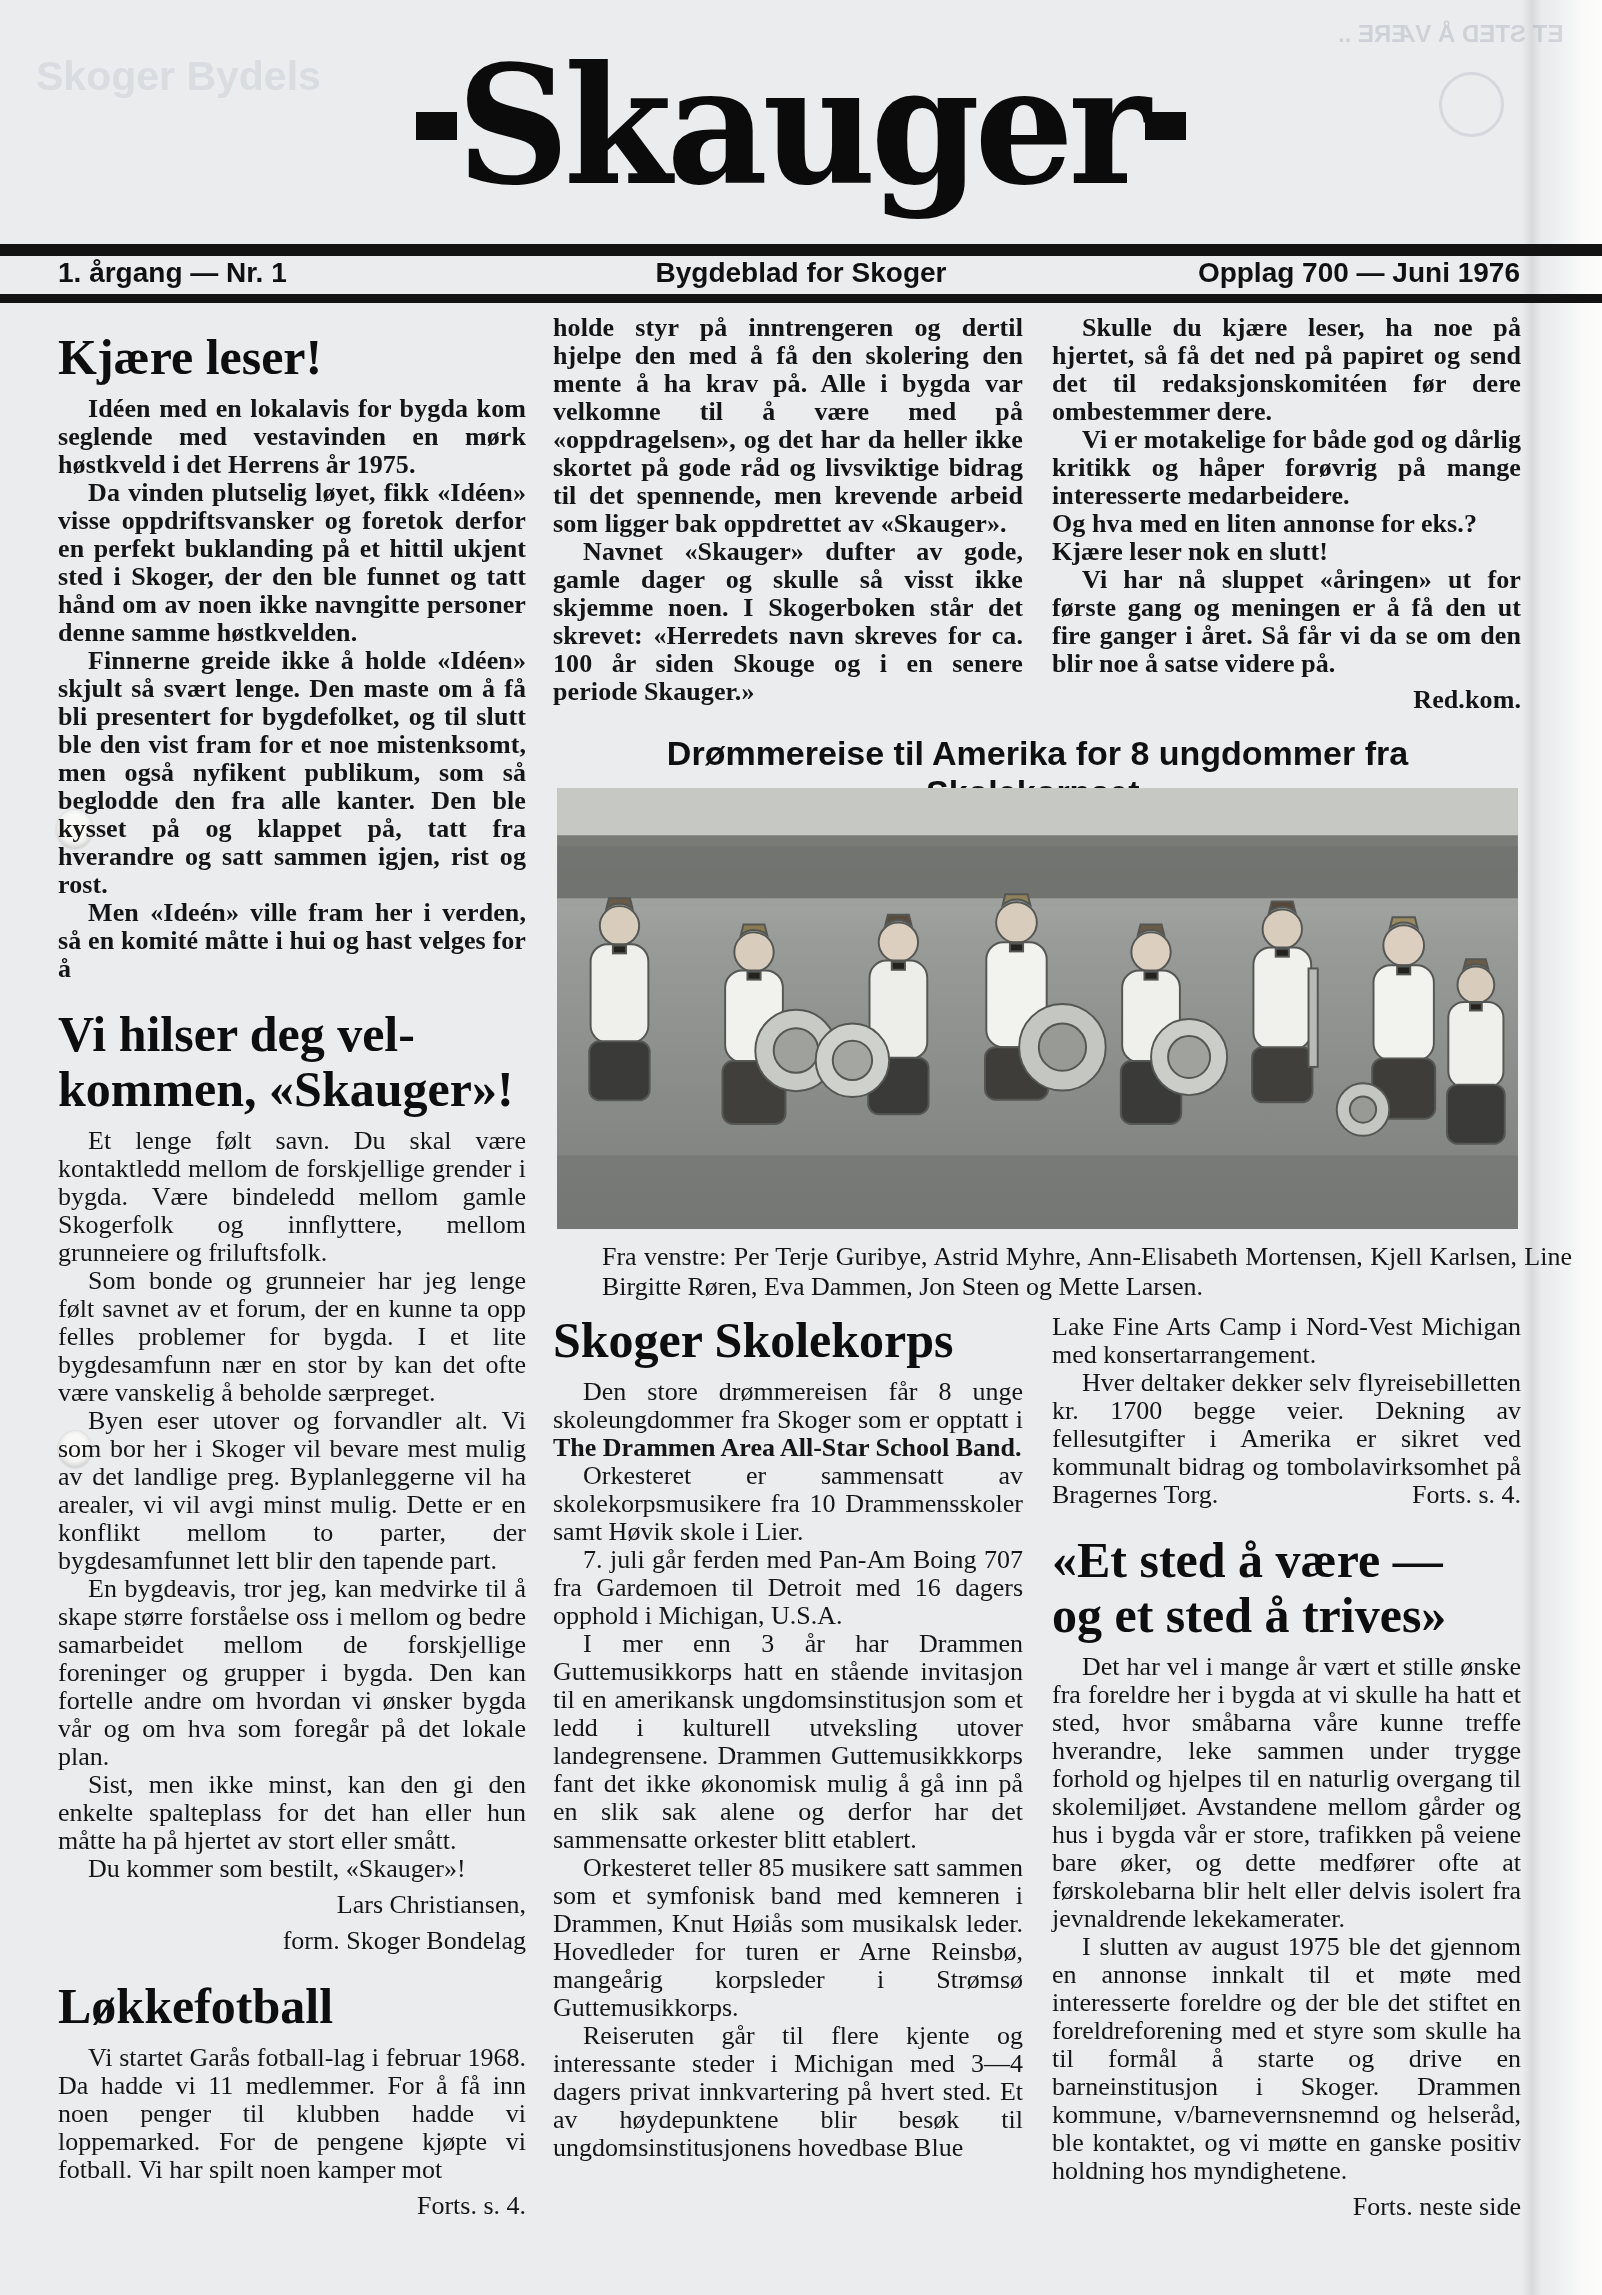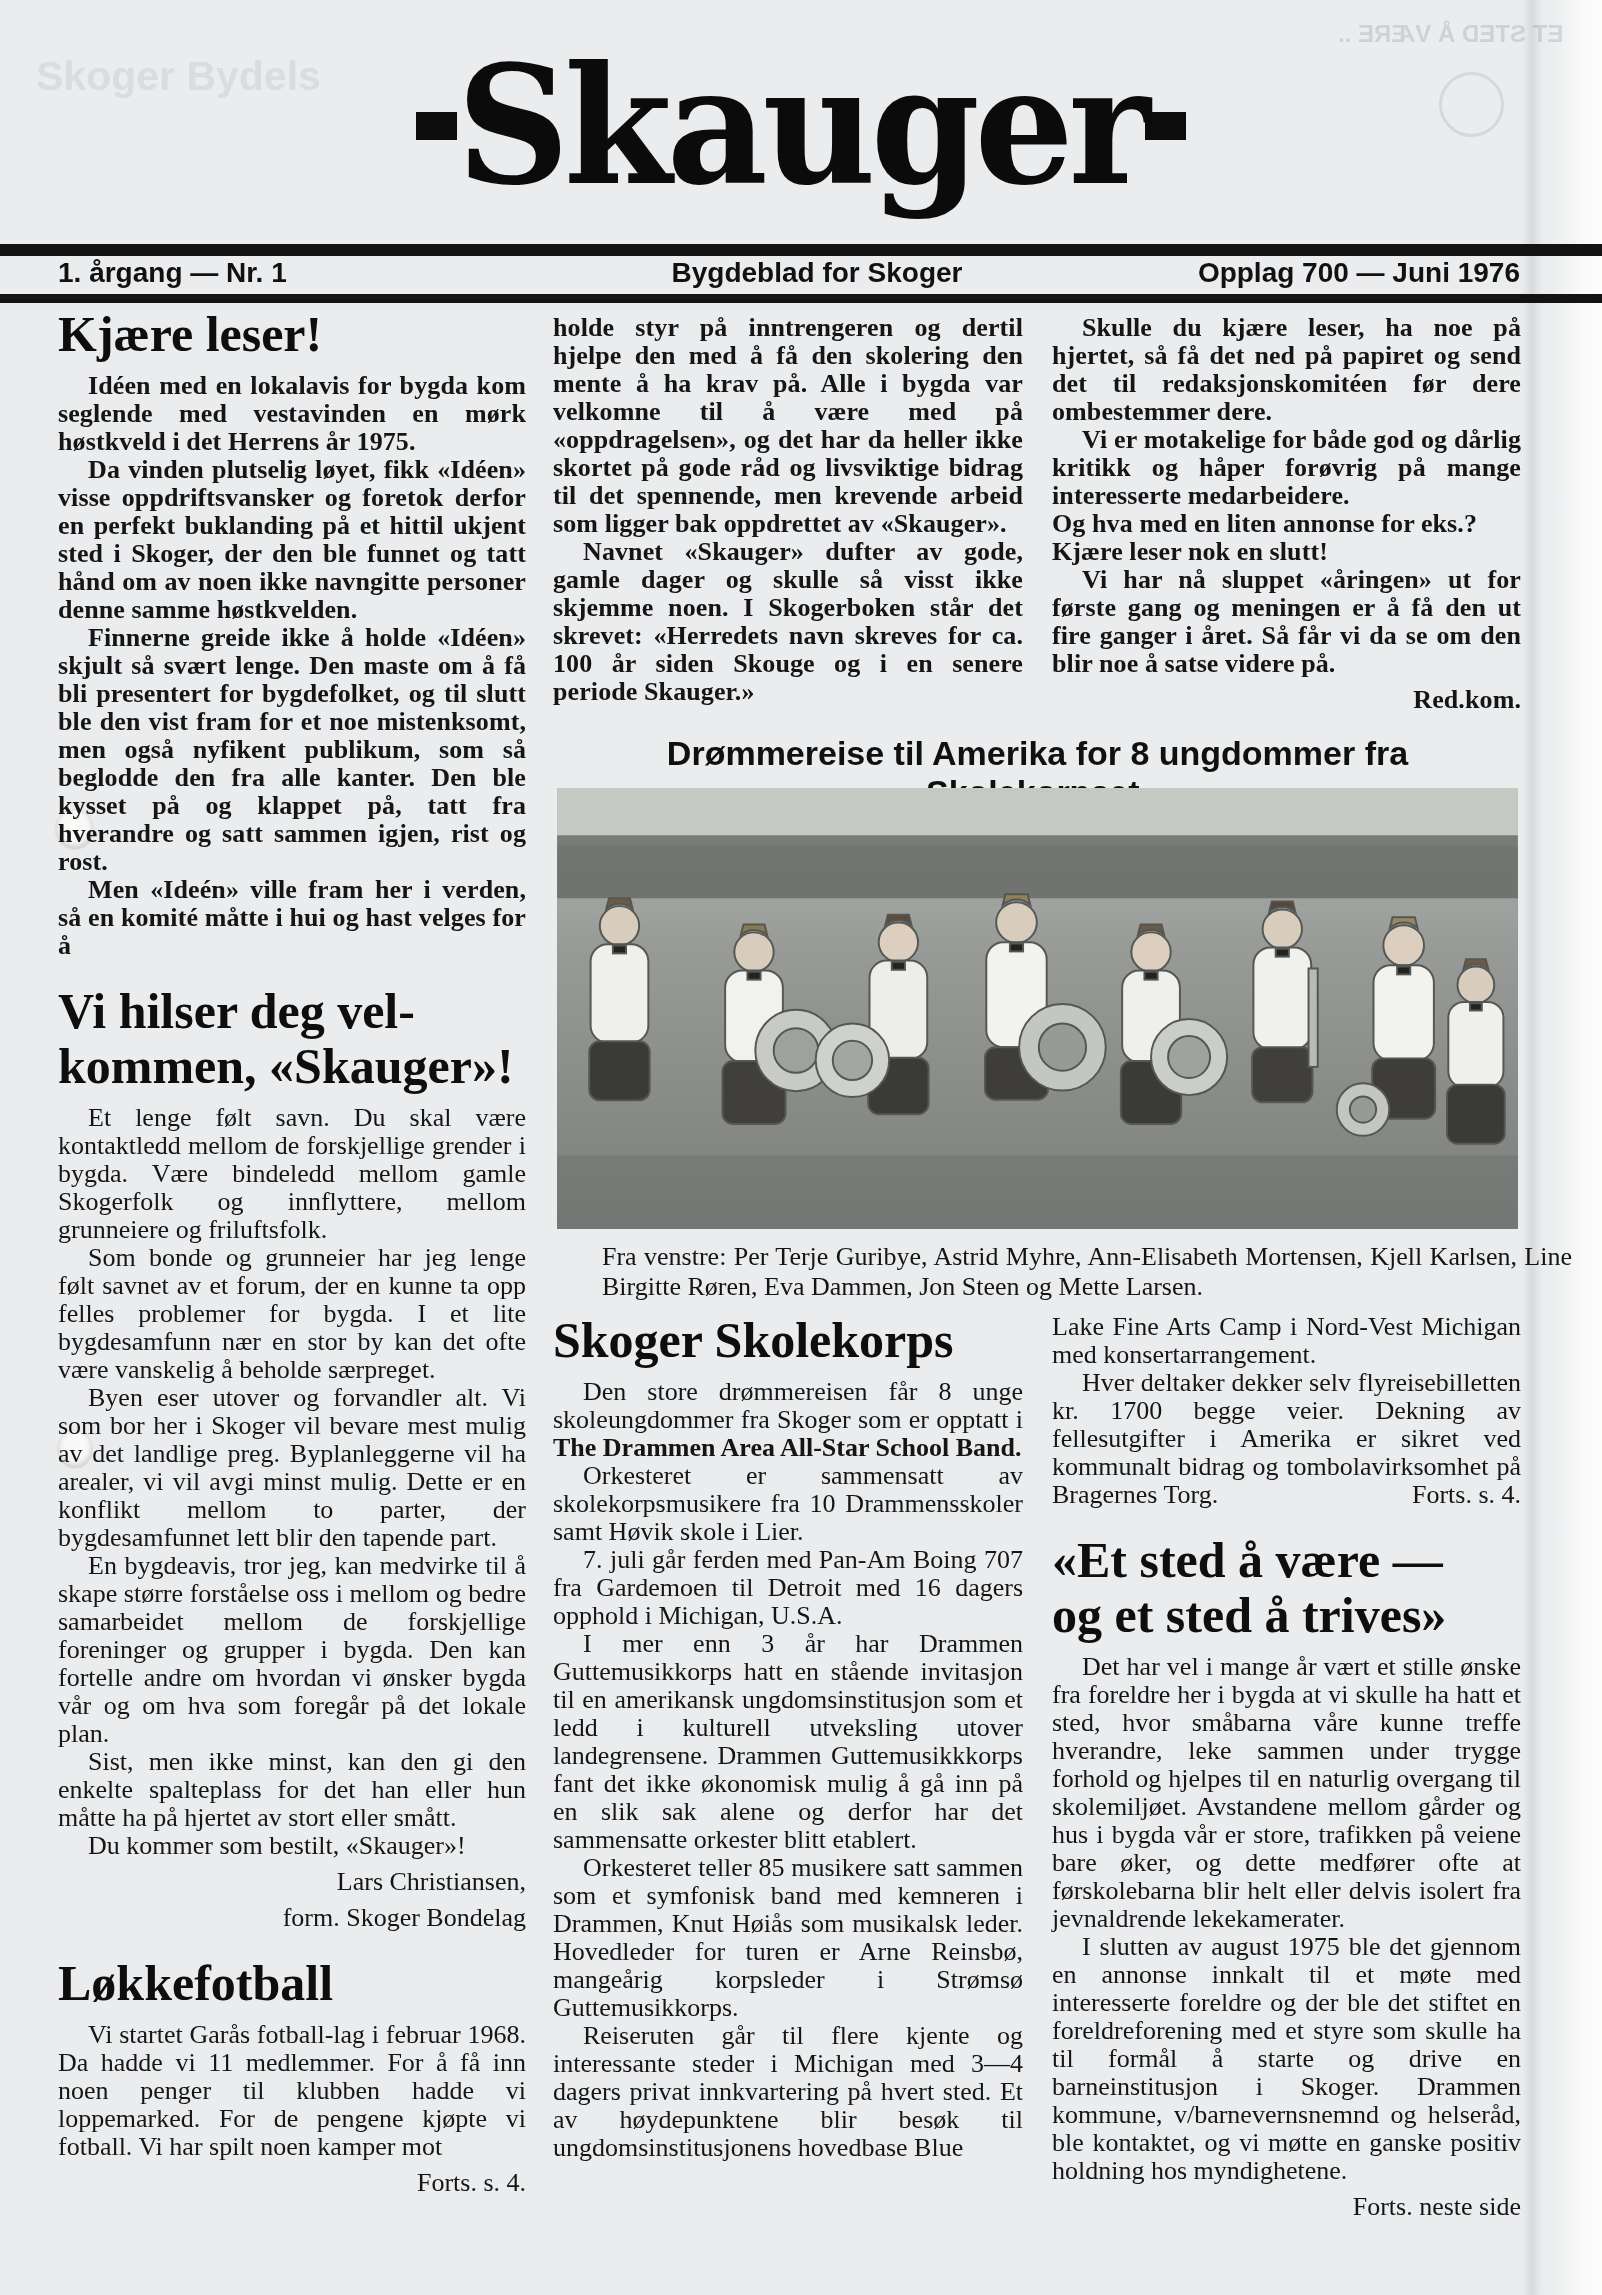--- a/index.html
+++ b/index.html
@@ -57,25 +57,25 @@
   <div class="hole" style="left:58px;top:1431px;width:34px;height:37px;"></div>
 
   <div class="masthead">
     <div class="mast-dash"></div>
     <div class="mast-title">Skauger</div>
     <div class="mast-dash"></div>
   </div>
 
   <div class="rule" style="top:244px;height:11.8px;"></div>
   <div class="hb" style="left:58px;">1. årgang — Nr. 1</div>
-  <div class="hb" style="left:50%;transform:translateX(-50%);margin-left:16px;">Bygdeblad for Skoger</div>
+  <div class="hb" style="left:50%;transform:translateX(-50%);">Bygdeblad for Skoger</div>
   <div class="hb" style="right:82px;">Opplag 700 — Juni 1976</div>
   <div class="rule" style="top:294px;height:9.2px;"></div>
 
-  <div class="col" style="left:58px;top:304px;width:468px;">
+  <div class="col" style="left:58px;top:327px;width:468px;">
       <div class="hd">Kjære leser!</div>
       <div class="bold-art">
         <div class="p ind">Idéen med en lokalavis for bygda kom seglende med vestavinden en mørk høstkveld i det Herrens år 1975.</div>
         <div class="p ind">Da vinden plutselig løyet, fikk «Idéen» visse oppdriftsvansker og foretok derfor en perfekt buklanding på et hittil ukjent sted i Skoger, der den ble funnet og tatt hånd om av noen ikke navngitte personer denne samme høstkvelden.</div>
         <div class="p ind">Finnerne greide ikke å holde «Idéen» skjult så svært lenge. Den maste om å få bli presentert for bygdefolket, og til slutt ble den vist fram for et noe mistenksomt, men også nyfikent publikum, som så beglodde den fra alle kanter. Den ble kysset på og klappet på, tatt fra hverandre og satt sammen igjen, rist og rost.</div>
         <div class="p ind">Men «Ideén» ville fram her i verden, så en komité måtte i hui og hast velges for å</div>
       </div>
       <div class="hd">Vi hilser deg vel-
 kommen, «Skauger»!</div>
       <div>

